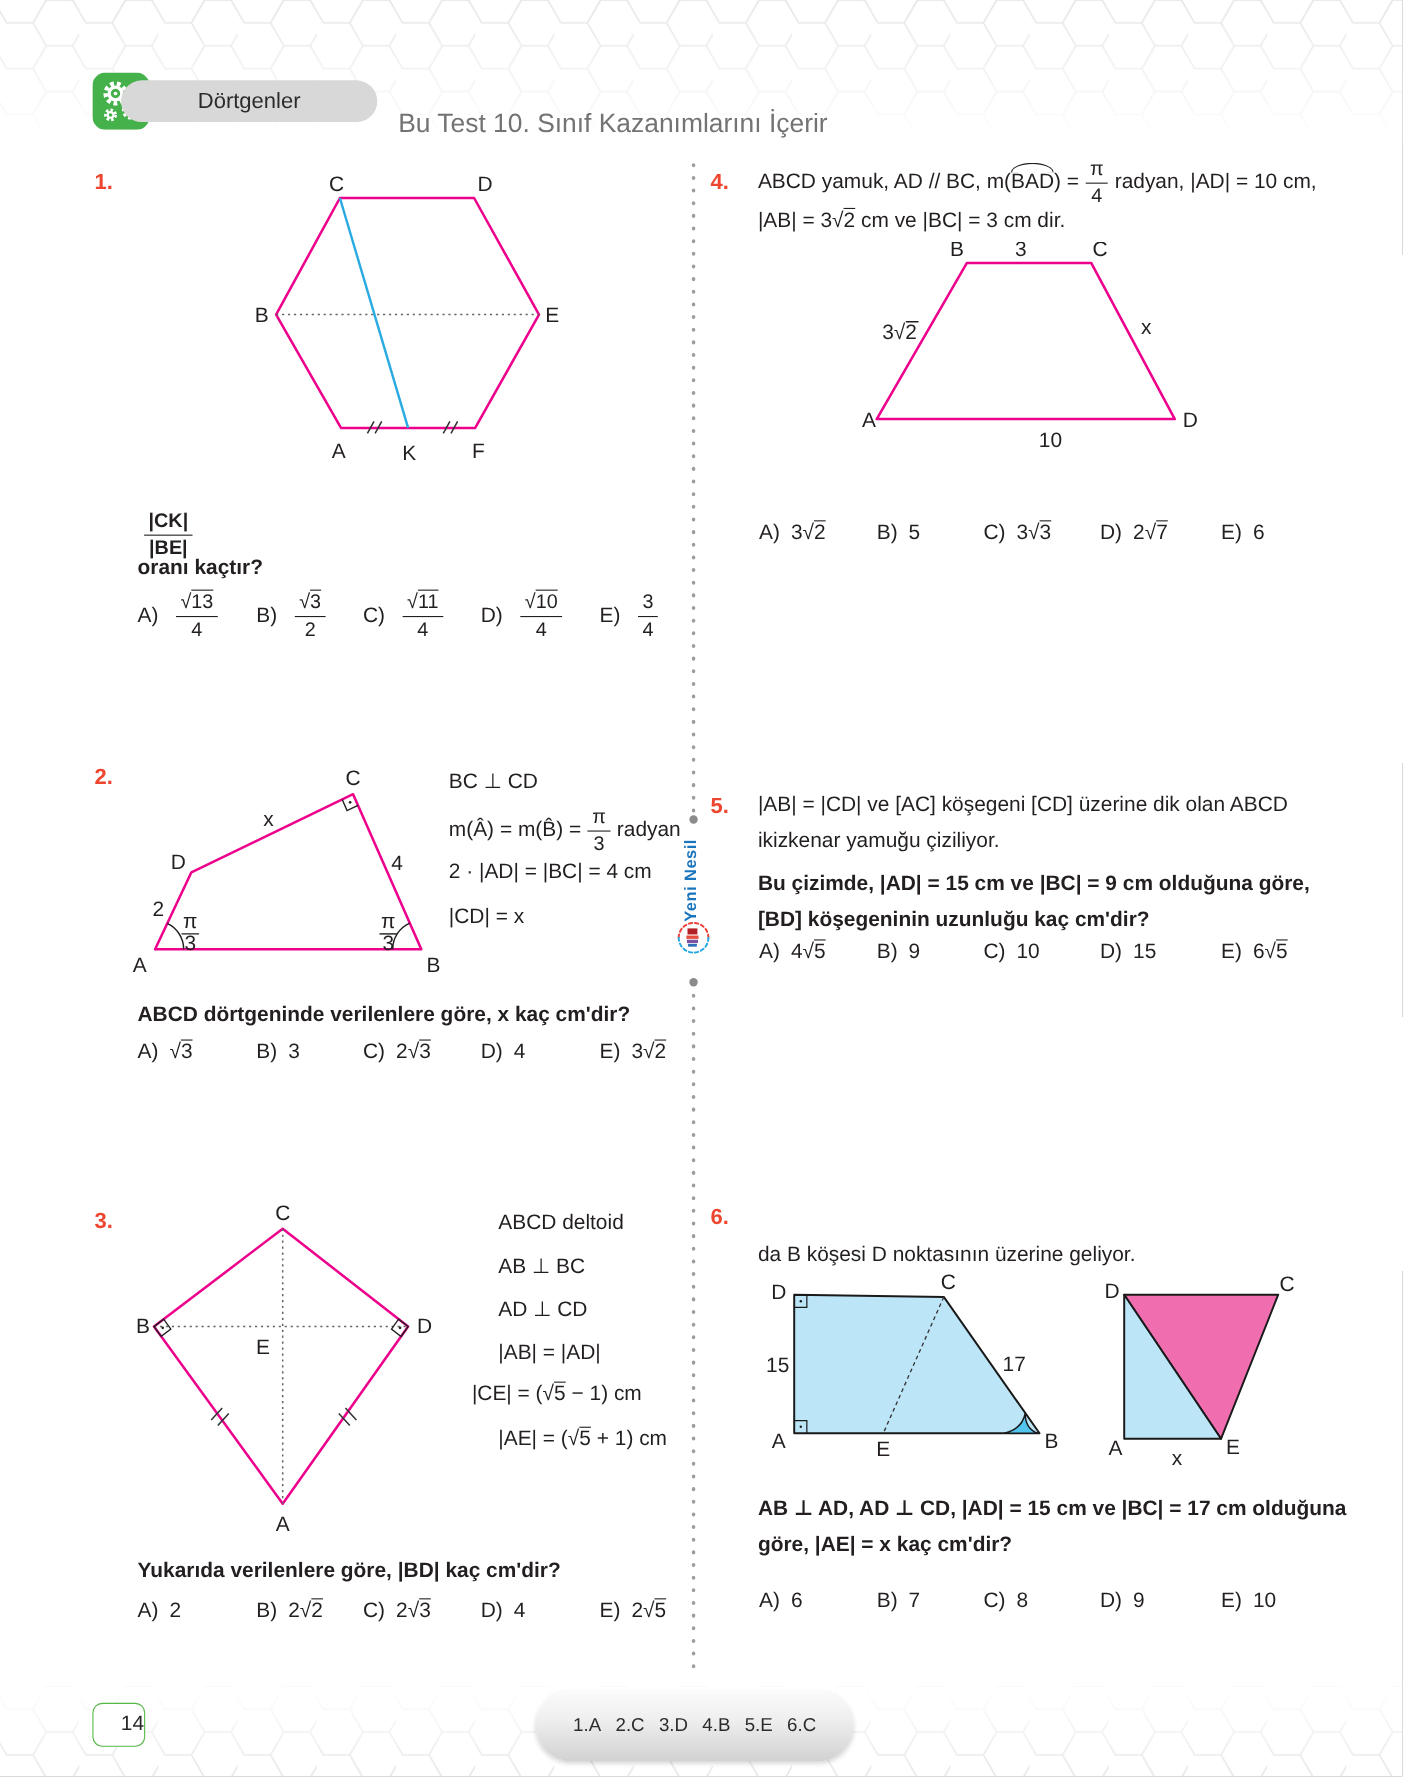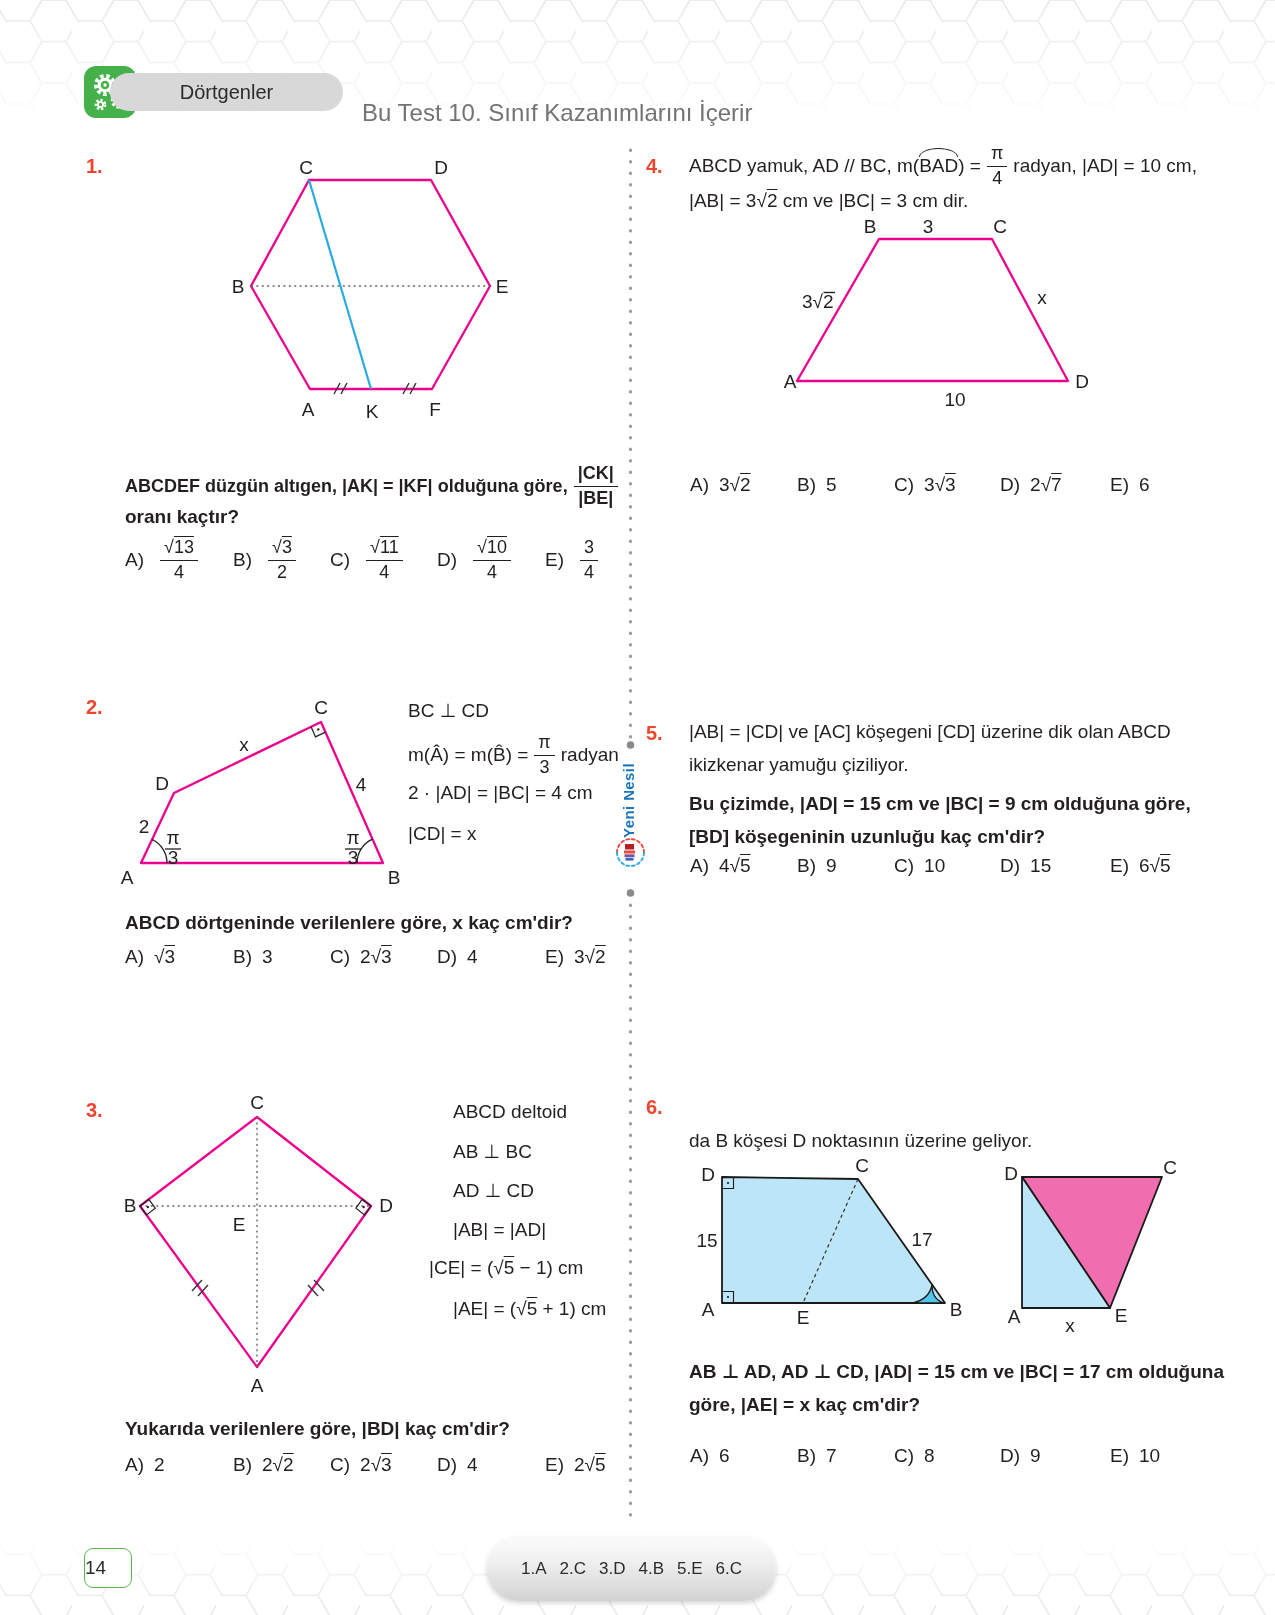--- a/index.html
+++ b/index.html
@@ -30,21 +30,21 @@
       border-radius:19px;display:flex;align-items:center;justify-content:center;
       font-size:20px;color:#2b2b2b}
   .hdr-sub{position:absolute;left:362px;top:99px;font-size:24px;color:#737373;white-space:nowrap}
   .brand-vert{position:absolute;left:620px;top:763px;writing-mode:vertical-rl;
       transform:rotate(180deg);font-size:15px;font-weight:bold;color:#1b75bc;letter-spacing:.4px}
   .pill{position:absolute;left:487px;top:1537px;width:289px;height:64px;border-radius:32px;
       background:linear-gradient(180deg,#fbfbfb,#efefef 40%,#d2d2d2);
       box-shadow:0 2px 5px rgba(0,0,0,.18);display:flex;align-items:center;justify-content:center;
       gap:13px;font-size:17px;font-weight:normal;color:#2b2b2b}
   .pagebox{position:absolute;left:84px;top:1548px;width:48px;height:40px;border:1.7px solid #56b947;
-      border-radius:9px;background:#fff;display:flex;align-items:center;justify-content:flex-start;
+      border-radius:9px;background:#fff;display:flex;align-items:center;justify-content:flex-end;
       font-size:19px;color:#2b2b2b}
 </style>
 </head>
 <body>
 
 <div class="page">
 
   <svg class="abs" style="left:0;top:0" width="1275" height="128" viewBox="0 0 1275 128">
     <defs>
       <pattern id="hexp" width="72" height="41.6" patternUnits="userSpaceOnUse">
@@ -119,21 +119,20 @@
     <text x="81" y="24" text-anchor="middle" font-size="20">C</text>
     <text x="216" y="24" text-anchor="middle" font-size="20">D</text>
     <text x="13" y="143" text-anchor="middle" font-size="20">B</text>
     <text x="277" y="143" text-anchor="middle" font-size="20">E</text>
     <text x="83" y="266" text-anchor="middle" font-size="20">A</text>
     <text x="147" y="268" text-anchor="middle" font-size="20">K</text>
     <text x="210" y="266" text-anchor="middle" font-size="20">F</text>
   </svg>
 
   <div class="txt b flexline" style="left:125px;top:462px;height:48px;font-size:18px">
-    <span>ABCDEF düzgün altıgen, |AK| = |KF| olduğuna göre,</span>
     <span class="fr">
       <span class="n">|CK|</span>
       <span class="d">|BE|</span>
     </span>
   </div>
   <div class="txt b" style="left:125px;top:505px">oranı kaçtır?</div>
 
   <div class="optrow tall" style="top:536px">
     <div class="opt" style="left:125px">
       <span class="ol">A)</span>

